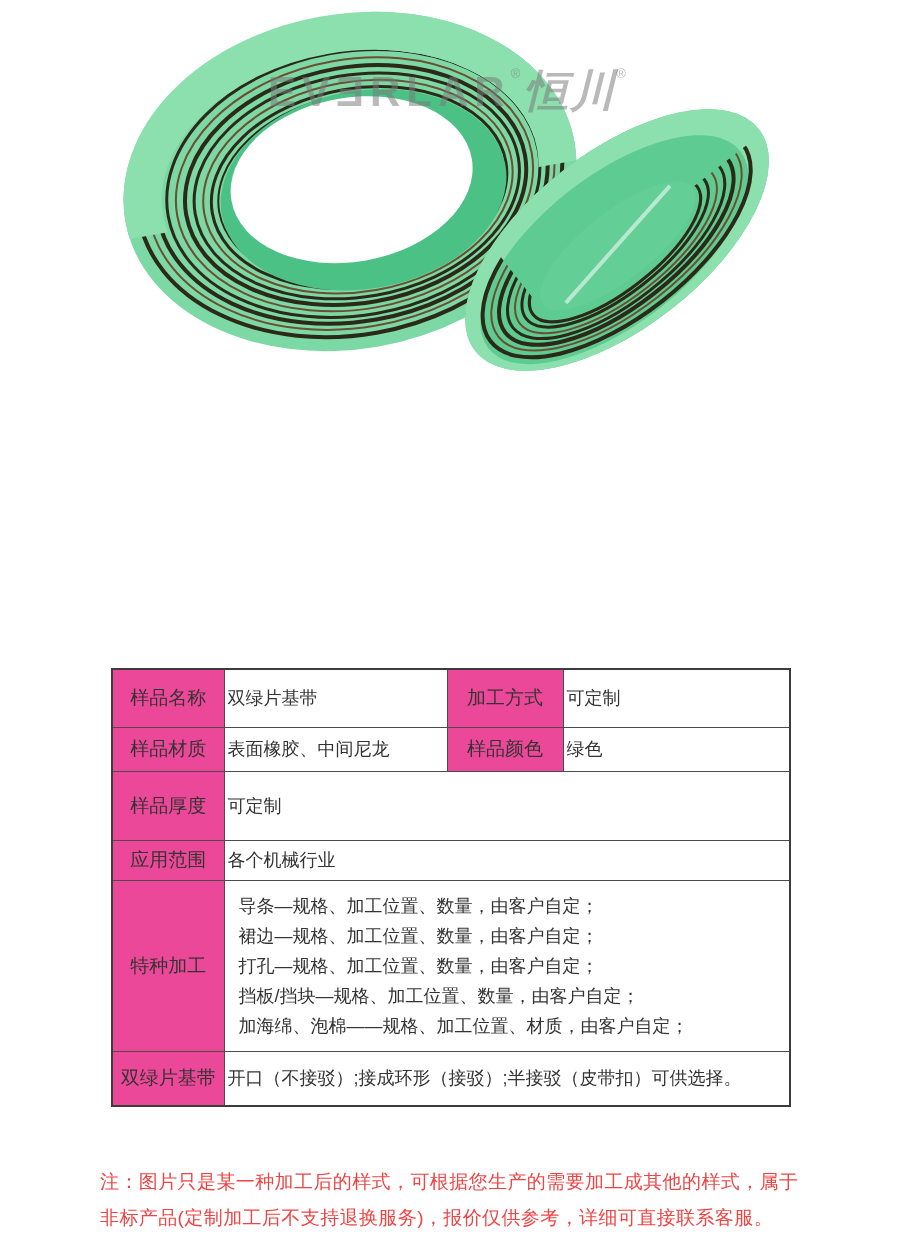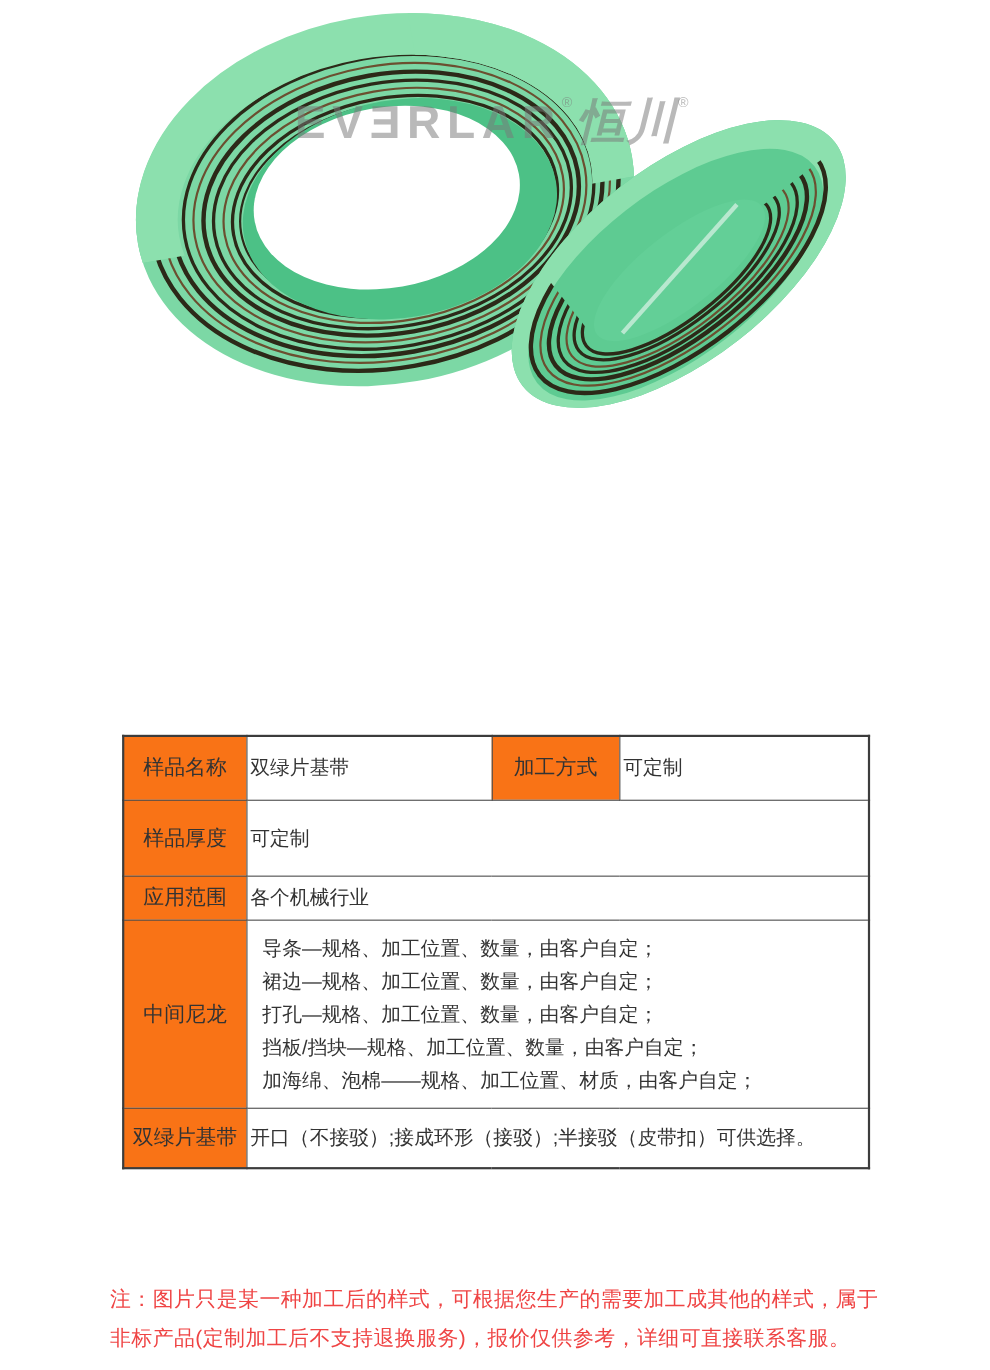--- a/index.html
+++ b/index.html
@@ -29,21 +29,21 @@
          font-size:21px;line-height:38px;letter-spacing:0.4px;color:#222;}
   .intro p{margin:0;text-indent:2em;}
 
   
   .spec{position:absolute;left:111px;top:668px;width:678px;border-collapse:collapse;
         table-layout:fixed;}
   .spec td{border:1px solid #4c4c4c;box-sizing:border-box;font-size:18px;color:#333;
            vertical-align:middle;}
   .spec{border:2px solid #3c3c3c;}
   .spec .title-cell{height:48px;text-align:center;font-size:24px;font-weight:bold;color:#111;}
-  .spec .lbl{background:#f97316;text-align:center;font-size:19px;}
+  .spec .lbl{background:#ec4899;text-align:center;font-size:19px;}
   .spec .val{padding-left:3px;text-align:left;}
   .r1 td{height:58px;} .r2 td{height:44px;} .r3 td{height:69px;}
   .r4 td{height:40px;} .r5 td{height:150px;} .r6 td{height:55px;}
   .r5 .val{padding:10px 14px;}
   .proc-line{line-height:30px;}
 
   
   .note{position:absolute;left:100px;top:1164px;width:708px;
         font-size:19px;line-height:36px;letter-spacing:0.4px;color:#ef4444;}
 </style>
@@ -101,50 +101,56 @@
         <ellipse fill="#63cf97" cx="514" cy="245" rx="95" ry="34"></ellipse>
         <path d="M 438 258 L 592 230" stroke="#cdeedd" stroke-width="4" fill="none" opacity="0.8"></path>
       </g>
 
       <g transform="rotate(-10 250 182)">
         <ellipse class="band-light" cx="250" cy="182" rx="209" ry="149" stroke-width="38" clip-path="url(#clipTR)"></ellipse>
       </g>
     </svg>
 
     
-    <div class="watermark" style="position:absolute;left:168px;top:62px;margin-top:19px;">
+    <div class="watermark" style="position:absolute;left:168px;top:62px;">
       <span class="wm-latin">EVƎRLAR</span><sup class="wm-reg">®</sup><span class="wm-cn">恒川</span><sup class="wm-reg">®</sup>
     </div>
   </div>
 
 
   <table class="spec">
     <colgroup>
         <col style="width:112px">
         <col style="width:223px">
         <col style="width:116px">
         <col style="width:227px">
       </colgroup>
     <tbody>
     <tr class="r1">
       <td class="lbl">样品名称</td>
       <td class="val">双绿片基带</td>
       <td class="lbl">加工方式</td>
       <td class="val">可定制</td>
     </tr>
+    <tr class="r2">
+      <td class="lbl">样品材质</td>
+      <td class="val">表面橡胶、中间尼龙</td>
+      <td class="lbl">样品颜色</td>
+      <td class="val">绿色</td>
+    </tr>
     <tr class="r3">
       <td class="lbl">样品厚度</td>
       <td class="val" colspan="3">可定制</td>
     </tr>
     <tr class="r4">
       <td class="lbl">应用范围</td>
       <td class="val" colspan="3">各个机械行业</td>
     </tr>
     <tr class="r5">
-      <td class="lbl">中间尼龙</td>
+      <td class="lbl">特种加工</td>
       <td class="val" colspan="3">
         <div class="proc-line">导条—规格、加工位置、数量，由客户自定；</div>
         <div class="proc-line">裙边—规格、加工位置、数量，由客户自定；</div>
         <div class="proc-line">打孔—规格、加工位置、数量，由客户自定；</div>
         <div class="proc-line">挡板/挡块—规格、加工位置、数量，由客户自定；</div>
         <div class="proc-line">加海绵、泡棉——规格、加工位置、材质，由客户自定；</div>
       </td>
     </tr>
     <tr class="r6">
       <td class="lbl">双绿片基带</td>

